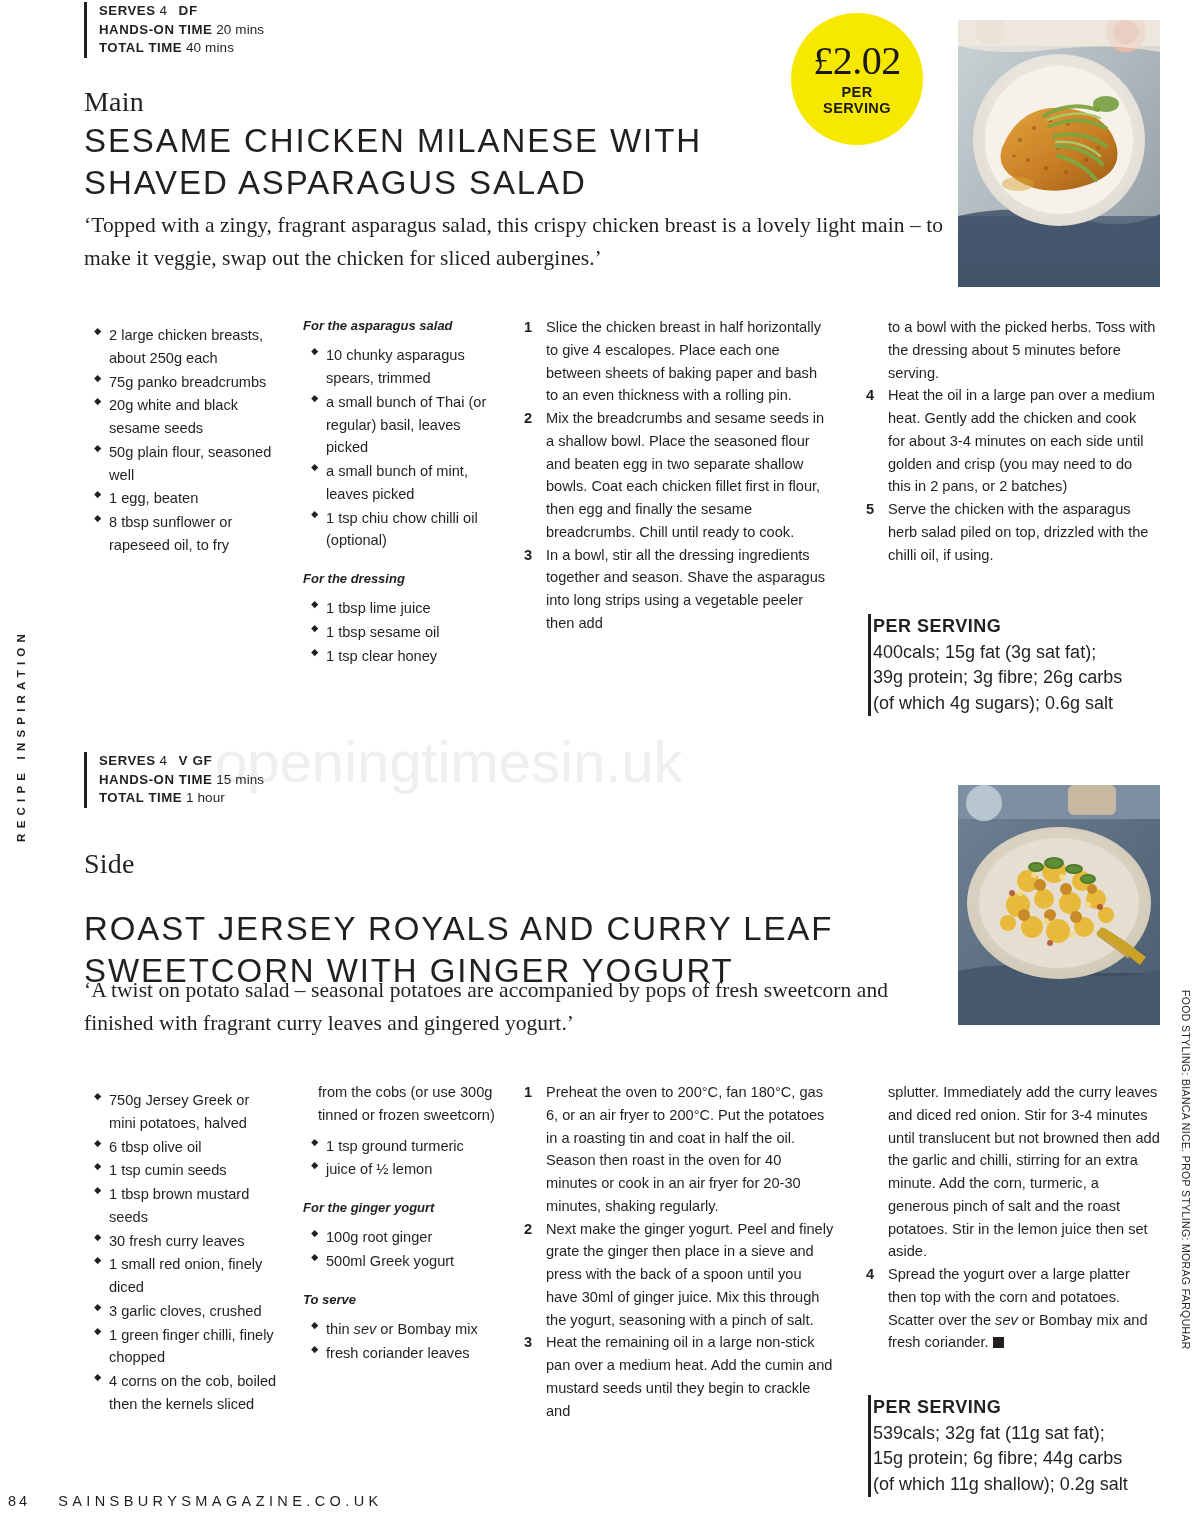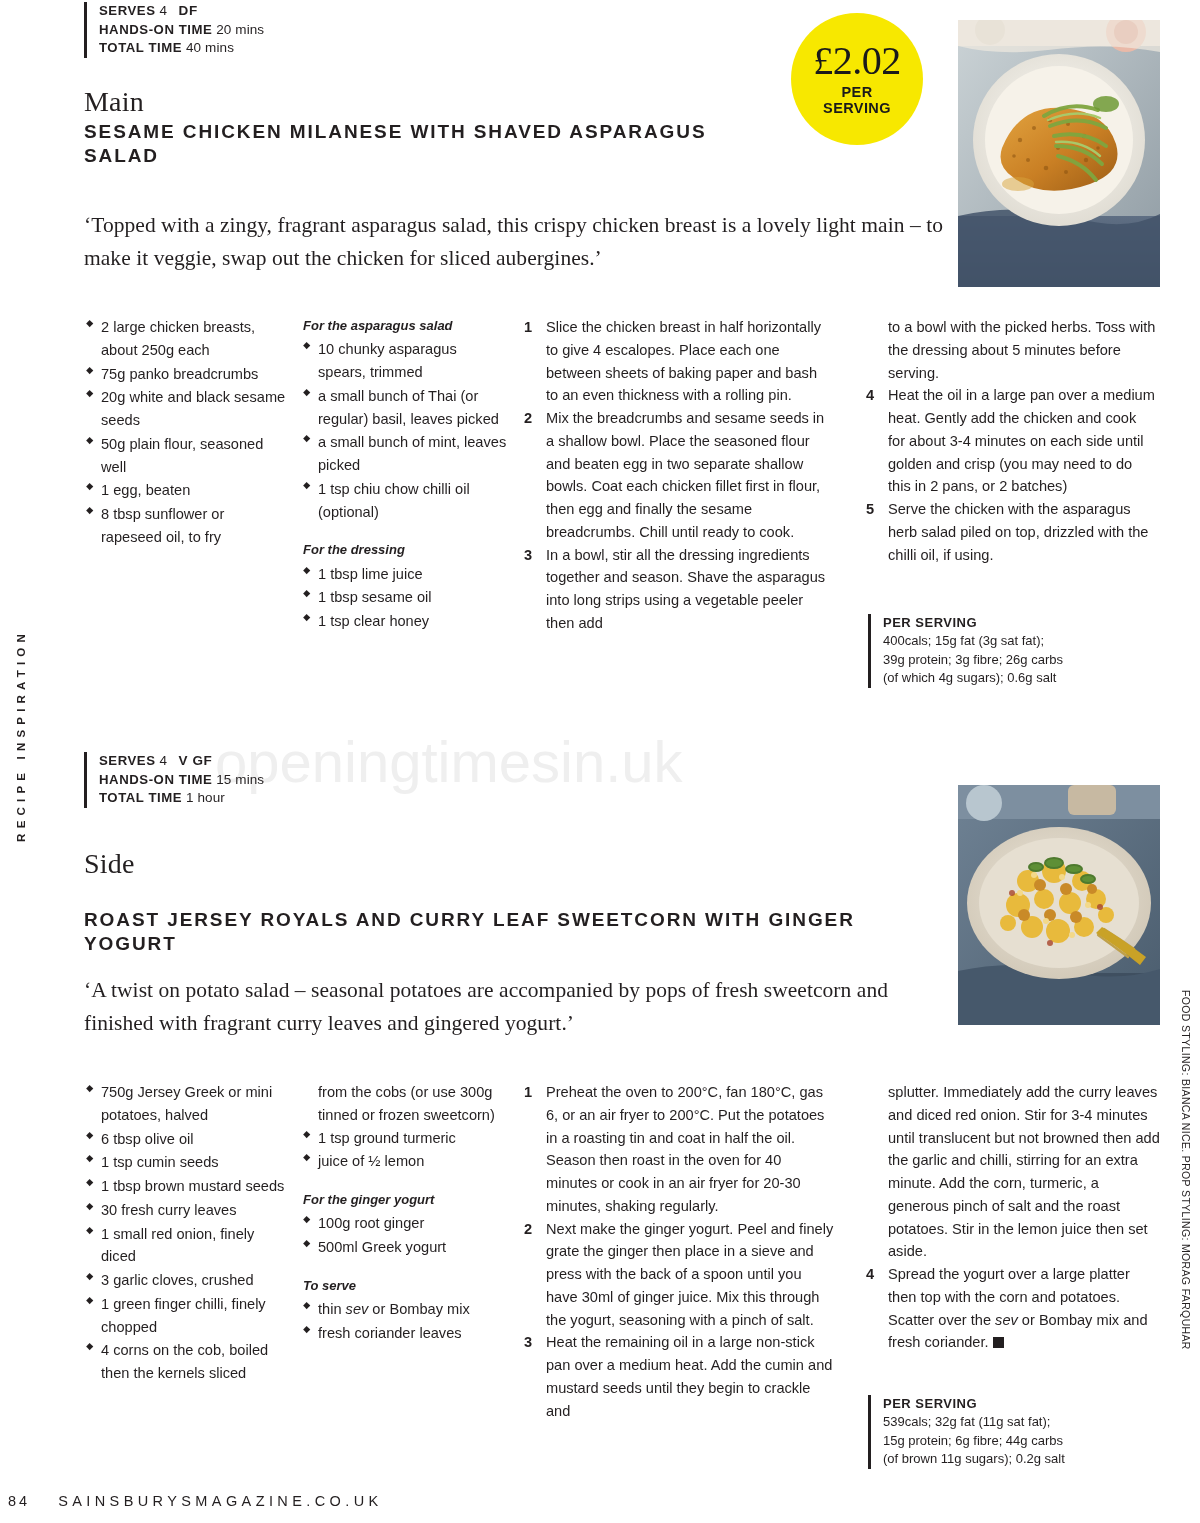--- a/index.html
+++ b/index.html
@@ -85,36 +85,36 @@
 
   
   .kicker{
     position:absolute;
     font-family:"Liberation Serif", serif;
     font-size:28px;font-weight:400;color:#231f20;
     letter-spacing:.2px;
   }
   .title{
     position:absolute;
-    font-size:19px;font-weight:700;
+    font-size:33px;font-weight:400;
     letter-spacing:1.9px;line-height:1.28;
     color:#231f20;
     text-transform:uppercase;
   }
   .standfirst{
     position:absolute;
     font-family:"Liberation Serif", serif;
     font-size:21.5px;line-height:1.55;
     color:#231f20;letter-spacing:.05px;
   }
 
   
   .col{position:absolute;font-size:14.6px;line-height:1.56;color:#231f20;}
 
-  ul.ingredients{list-style:none;margin:0;padding:0;}
+  ul.ingredients{list-style:none;margin:8px;padding:0;}
   ul.ingredients li{
     position:relative;padding-left:15px;margin:0 0 1px 0;
   }
   ul.ingredients li:before{
     content:"\25C6";
     position:absolute;left:0;top:0;
     font-size:9.5px;line-height:inherit;color:#231f20;
   }
   .subhead{
     font-weight:700;font-style:italic;
@@ -130,23 +130,23 @@
     position:absolute;left:0;top:0;font-weight:700;
   }
 
   .cont-text{padding-left:22px;}
 
   em{font-style:italic;}
 
   
   .nutrition{
     position:absolute;
-    padding-left:12px;
+    padding-left:2px;
     border-left:3.5px solid #231f20;
-    font-size:13px;line-height:1.42;
+    font-size:18px;line-height:1.42;
   }
   .nutrition .label{font-weight:700;letter-spacing:.5px;}
 
   .endmark{display:inline-block;width:11px;height:11px;background:#231f20;margin-left:4px;vertical-align:-1px;}
 
   
   .footer{position:absolute;left:8px;bottom:14px;display:flex;align-items:baseline;}
   .folio{font-size:14.5px;letter-spacing:3px;color:#231f20;}
   .siteurl{font-size:14.5px;letter-spacing:4.4px;color:#231f20;margin-left:28px;}
 </style>
@@ -463,21 +463,21 @@
         <span class="num">4</span>
         <span>Spread the yogurt over a large platter then top with the corn and potatoes. Scatter over the <em>sev</em> or Bombay mix and fresh coriander.<span class="endmark"></span></span>
       </li>
     </ol>
   </div>
 
   <div class="nutrition" style="left:868px;top:1395px;width:290px;">
     <div class="label">PER SERVING</div>
     <div>539cals; 32g fat (11g sat fat);</div>
     <div>15g protein; 6g fibre; 44g carbs</div>
-    <div>(of brown 11g sugars); 0.2g salt</div>
+    <div>(of which 11g shallow); 0.2g salt</div>
   </div>
 
   <div class="footer">
     <span class="folio">84</span>
     <span class="siteurl">SAINSBURYSMAGAZINE.CO.UK</span>
   </div>
 
 </div>
 
 </body></html>

